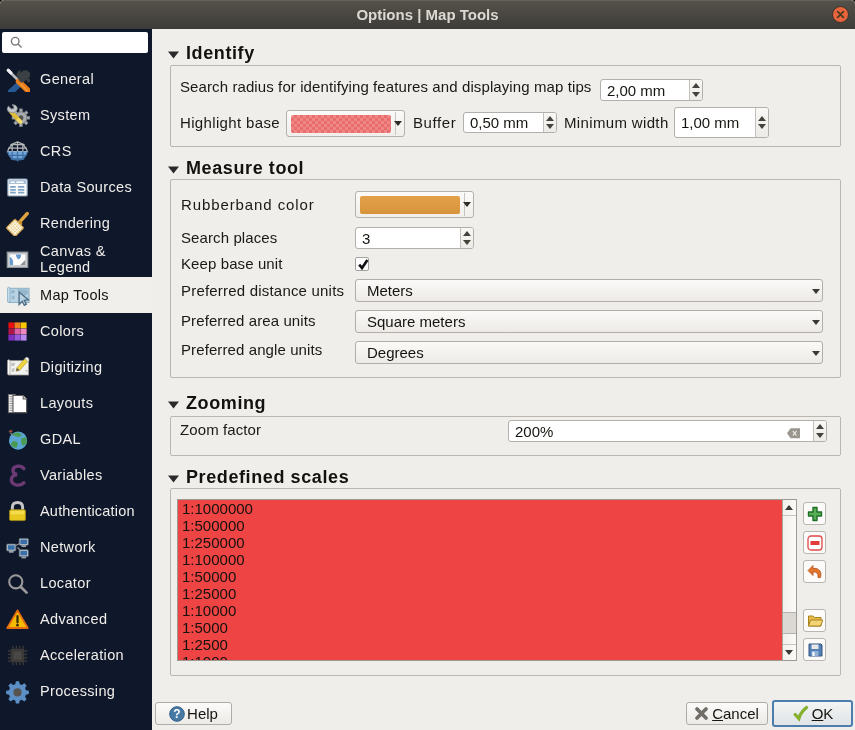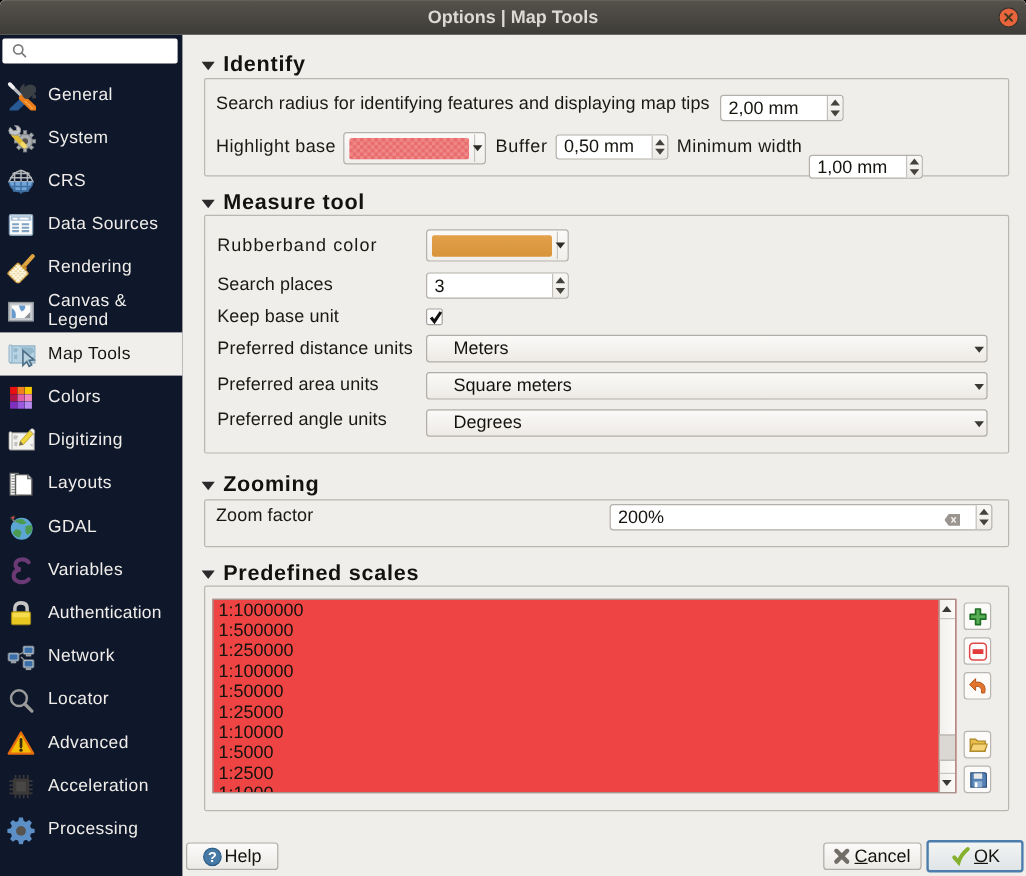--- a/index.html
+++ b/index.html
@@ -16,21 +16,21 @@
 .gt{position:absolute;font-size:18px;font-weight:bold;color:#141210;white-space:nowrap}
 .gt svg{margin-right:7px}
 .gt span{letter-spacing:.6px}
 .gb{position:absolute;border:1px solid #bab6b1;border-radius:2px}
 .lbl{position:absolute;font-size:15px;color:#1b1914;white-space:nowrap;letter-spacing:.1px}
 .spin{position:absolute;display:flex;border:1px solid #b3afaa;border-radius:3px;background:#fff;overflow:hidden}
 .spin .v{flex:1;font-size:15px;color:#16140f;padding-left:6px;display:flex;align-items:center}
 .spin .a{width:13px;background:linear-gradient(#f9f8f6,#edebe7);border-left:1px solid #c3bfba;display:flex;flex-direction:column;align-items:center;justify-content:center;gap:3.5px}
 .tri-u{width:0;height:0;border-left:4px solid transparent;border-right:4px solid transparent;border-bottom:5px solid #45423c}
 .tri-d{width:0;height:0;border-left:4px solid transparent;border-right:4px solid transparent;border-top:5px solid #45423c}
-.combo{position:absolute;height:23px;background:linear-gradient(#fbfaf8,#edeae6);border:1px solid #b1ada8;border-radius:3px;font-size:15px;color:#16140f;line-height:21px;padding-left:22px}
+.combo{position:absolute;height:23px;background:linear-gradient(#fbfaf8,#edeae6);border:1px solid #b1ada8;border-radius:3px;font-size:15px;color:#16140f;line-height:21px;padding-left:11px}
 .combo .ar{position:absolute;right:2.5px;top:9px;width:0;height:0;border-left:4.5px solid transparent;border-right:4.5px solid transparent;border-top:5.5px solid #3a3833}
 .cbtn{position:absolute;background:linear-gradient(#fbfaf9,#f1efec);border:1px solid #b5b1ac;border-radius:3px}
 .cbtn .sw{position:absolute;left:4px;top:4px;border-radius:2px}
 .cbtn .dv{position:absolute;top:1px;bottom:1px;width:1px;background:#c8c4bf}
 .cbtn .ar{position:absolute;top:50%;margin-top:-2.5px;width:0;height:0;border-left:4.5px solid transparent;border-right:4.5px solid transparent;border-top:5.5px solid #2e2c28}
 .chk{position:absolute;background:#fff;border:1px solid #a5a29d;border-radius:2px;overflow:visible}
 .list{position:absolute;left:176.5px;top:498.5px;width:620px;height:162px;background:#ef4444;border:1px solid #9d9993;overflow:hidden}
 .list .li{font-size:15px;color:#14120d;height:17px;line-height:17px;padding-left:4.5px}
 .sbar{position:absolute;right:0;top:0;bottom:0;width:13.5px;background:linear-gradient(90deg,#f2f0ed,#fbfaf8);border-left:1px solid #aaa6a0}
 .sbar .ab{position:absolute;left:0;right:0;height:16px;display:flex;align-items:center;justify-content:center}
@@ -270,21 +270,21 @@
       </div>
     <div class="lbl" style="left:413px;top:113.5px;letter-spacing:.6px">Buffer</div>
     <div class="spin" style="left:463px;top:111.5px;width:94px;height:21.5px">
         <div class="v">0,50 mm</div>
         <div class="a">
           <div class="tri-u"></div>
           <div class="tri-d"></div>
         </div>
       </div>
     <div class="lbl" style="left:564px;top:113.5px;letter-spacing:.35px">Minimum width</div>
-    <div class="spin" style="left:674px;top:129px;width:95px;height:20px">
+    <div class="spin" style="left:674px;top:107px;width:95px;height:31px">
         <div class="v">1,00 mm</div>
         <div class="a">
           <div class="tri-u"></div>
           <div class="tri-d"></div>
         </div>
       </div>
 
     <div class="gt" style="left:168px;top:158px"><svg width="11" height="14" viewBox="0 0 11 14" style="vertical-align:-3px">
           <path d="M0 3.5 L11 3.5 L5.5 10.5 Z" fill="#2a2a2a"></path>
         </svg><span>Measure tool</span></div>

